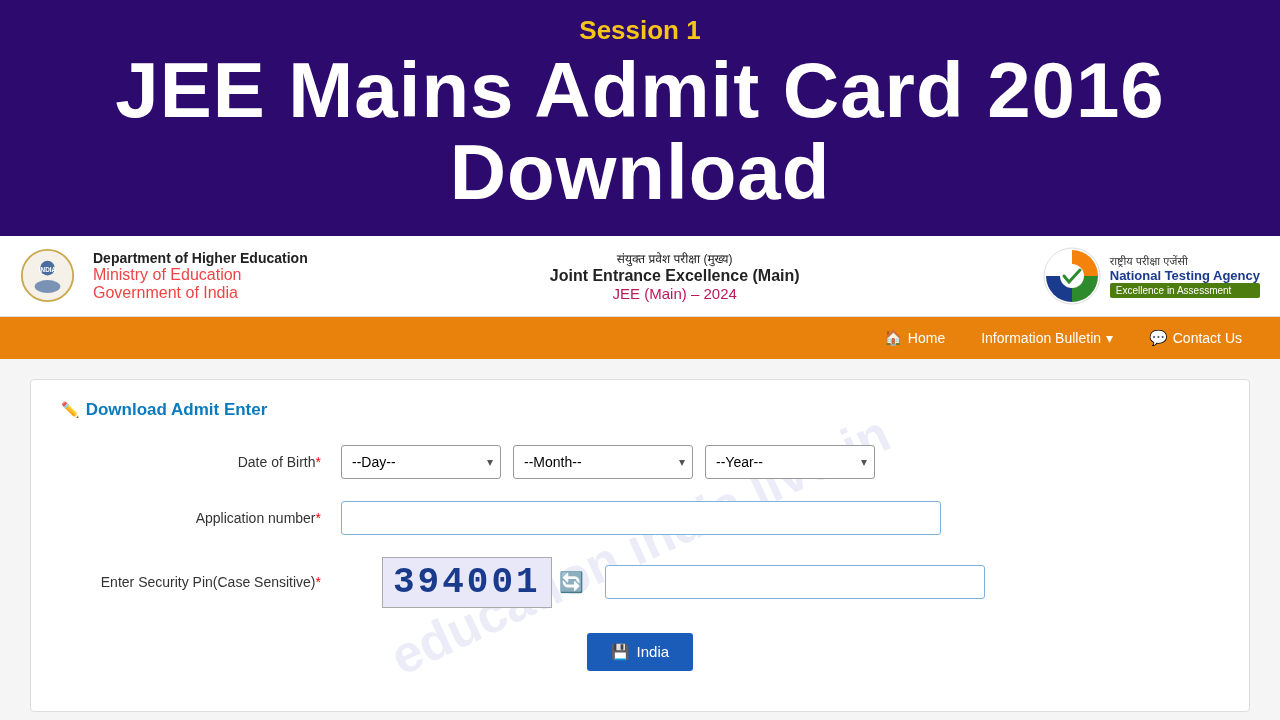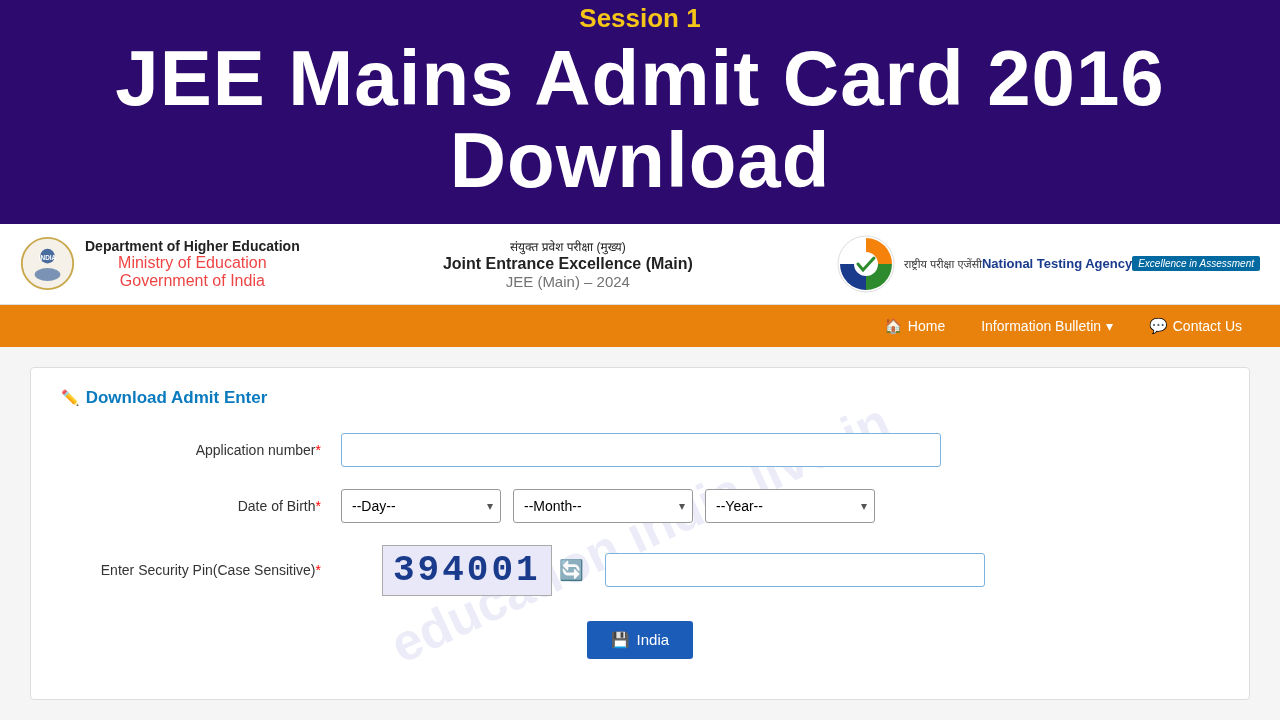--- a/index.html
+++ b/index.html
@@ -2,21 +2,21 @@
 <html><head>
   <meta charset="utf-8">
   <style>
     * { box-sizing: border-box; margin: 0; padding: 0; }
     body { font-family: Arial, sans-serif; background: #f0f0f0; width: 1280px; }
 
     
     .hero-banner {
       background: #2d0a6e;
       text-align: center;
-      padding: 3px 20px 22px;
+      padding: 15px 20px 22px;
     }
     .hero-session {
       color: #f5c518;
       font-size: 26px;
       font-weight: bold;
       margin-bottom: 4px;
     }
     .hero-title {
       color: #ffffff;
       font-size: 78px;
@@ -30,22 +30,21 @@
       background: #ffffff;
       display: flex;
       align-items: center;
       justify-content: space-between;
       padding: 10px 20px;
       border-bottom: 1px solid #ddd;
     }
     .header-left {
       display: flex;
       align-items: center;
-      gap: 10px;
-      text-align: center;
+      gap: 18px;
     }
     .emblem {
       width: 55px;
       height: 55px;
     }
     .dept-info {
       display: flex;
       flex-direction: column;
     }
     .dept-name {
@@ -66,57 +65,56 @@
       color: #222;
       font-weight: 500;
     }
     .header-english {
       font-size: 16px;
       font-weight: bold;
       color: #222;
     }
     .header-year {
       font-size: 15px;
-      color: #737373;
+      color: #be185d;
     }
     .header-right {
       display: flex;
       align-items: center;
       gap: 8px;
     }
     .nta-logo-container {
       display: flex;
       align-items: center;
       gap: 8px;
     }
     
     .nta-circle {
       width: 60px;
       height: 60px;
     }
     .nta-text-block {
       display: flex;
-      flex-direction: row;
+      flex-direction: column;
     }
     .nta-rashtriya {
       font-size: 11px;
       color: #333;
     }
     .nta-name {
       font-size: 13px;
       font-weight: bold;
       color: #1a3a8c;
     }
     .nta-excellence {
-      background: #0369a1;
+      background: #4d7c0f;
       color: white;
       font-size: 10px;
       padding: 2px 6px;
       border-radius: 2px;
-      font-style: italic;
     }
 
     
     .navbar {
       background: #e8820c;
       display: flex;
       justify-content: flex-end;
       align-items: center;
       padding: 0 20px;
       height: 42px;
@@ -361,27 +359,20 @@
 
 <div class="main-content">
   <div class="form-card">
 
     <div class="watermark">education india live.in</div>
 
     <div class="form-content">
       <div class="card-title">
         <span class="card-title-icon">✏️</span>
         <span>Download Admit Enter</span>
-      </div>
-
-      <div class="form-row">
-        <label class="form-label">
-          <span>Application number</span><span class="required">*</span>
-        </label>
-        <input type="text" class="form-input application-input" placeholder="" style="">
       </div>
 
       <div class="form-row">
         <label class="form-label">
           <span>Date of Birth</span><span class="required">*</span>
         </label>
         <div class="dob-row">
           <div class="select-wrapper">
             <select class="dob-select select-day">
               <option>--Day--</option>
@@ -395,20 +386,27 @@
           <div class="select-wrapper">
             <select class="dob-select select-year">
               <option>--Year--</option>
             </select>
           </div>
         </div>
       </div>
 
       <div class="form-row">
         <label class="form-label">
+          <span>Application number</span><span class="required">*</span>
+        </label>
+        <input type="text" class="form-input application-input" placeholder="" style="">
+      </div>
+
+      <div class="form-row">
+        <label class="form-label">
           <span>Enter Security Pin(Case Sensitive)</span><span class="required">*</span>
         </label>
         <div class="captcha-display">
           <span class="captcha-text">394001</span>
           <span class="refresh-icon">🔄</span>
           <input type="text" class="form-input security-input" style="">
         </div>
       </div>
 
       <div class="submit-row">

